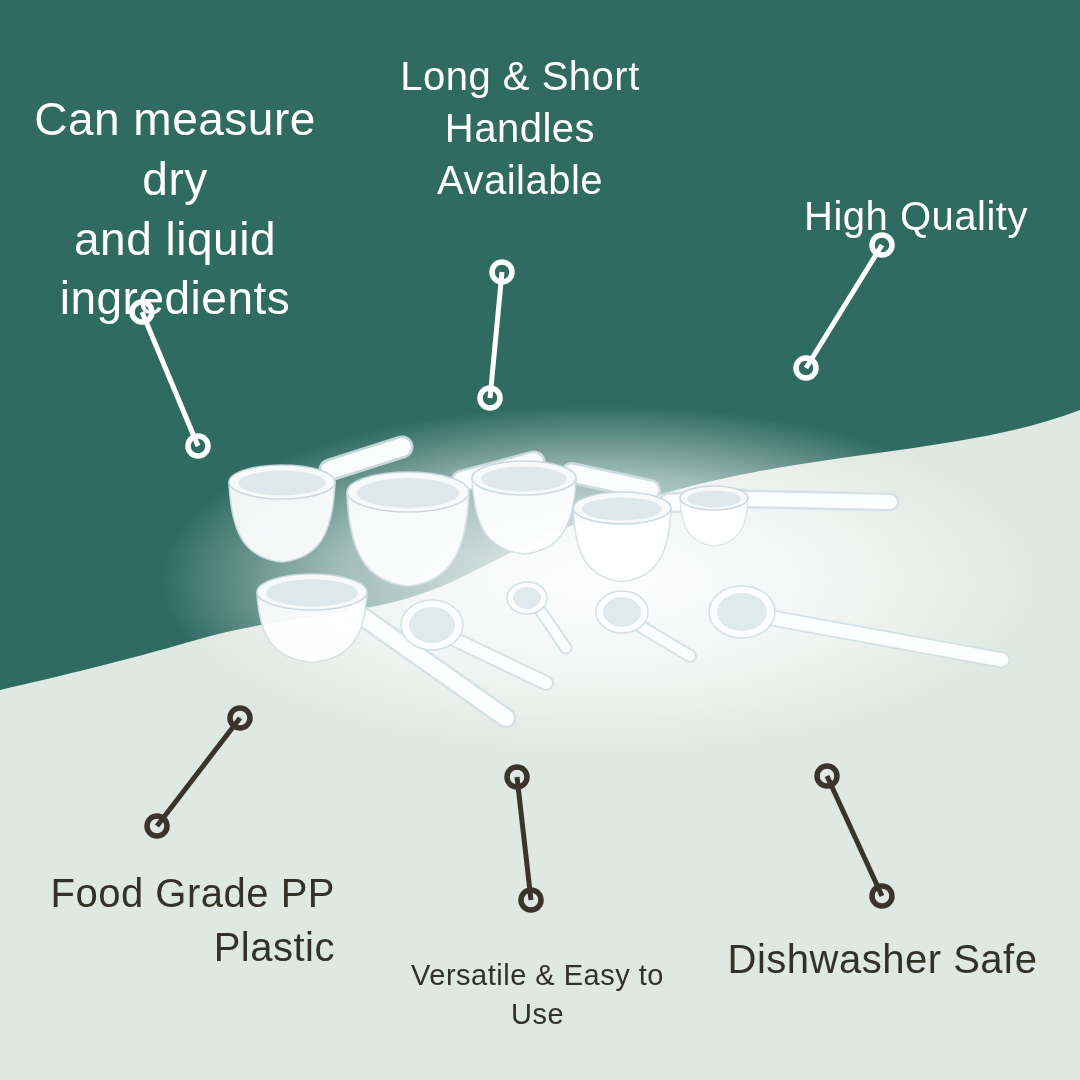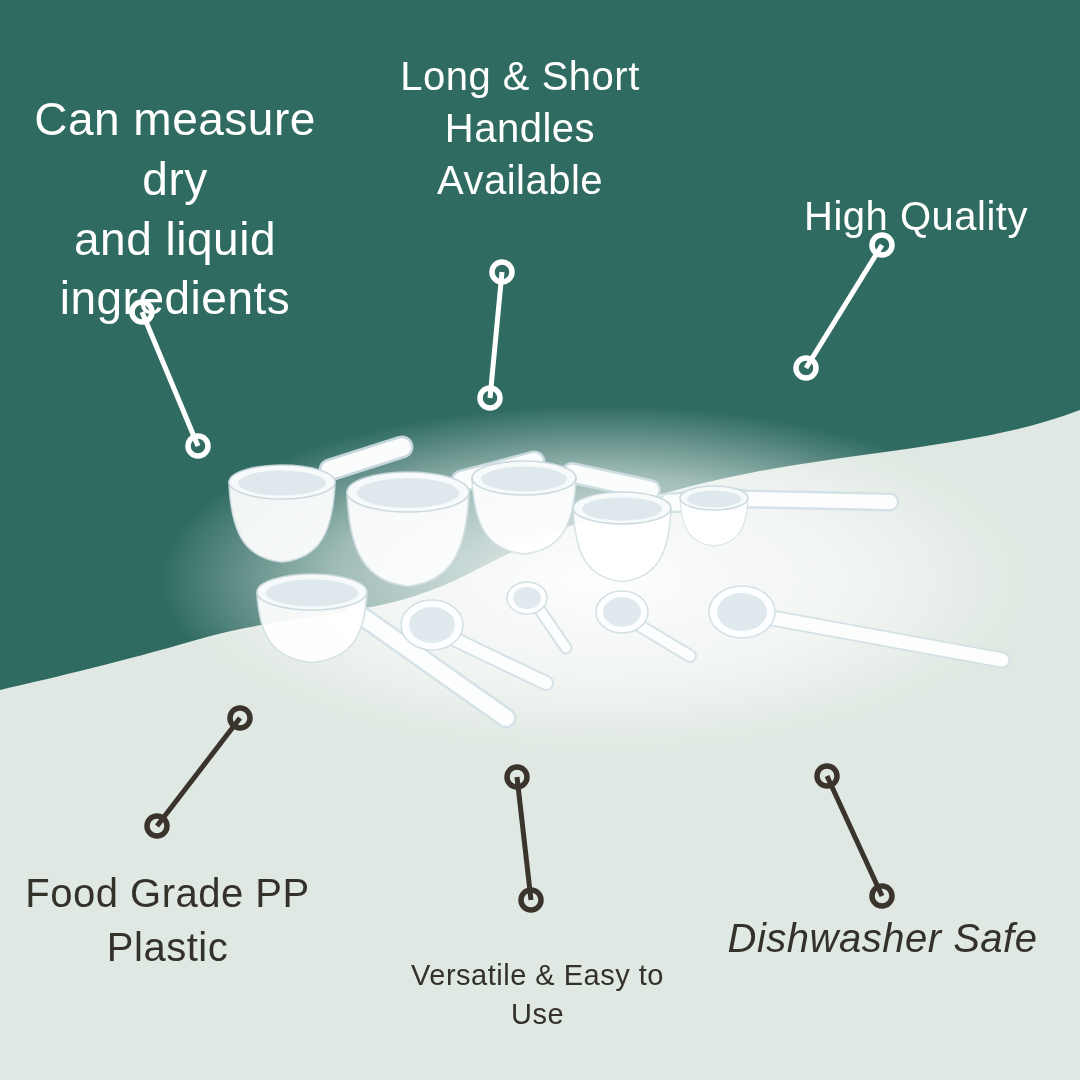--- a/index.html
+++ b/index.html
@@ -11,23 +11,23 @@
   .bg-layer{position:absolute;inset:0;pointer-events:none;}
   .callout{
     position:absolute;text-align:center;white-space:pre-line;
     letter-spacing:.5px;font-weight:400;
   }
   .on-dark{color:#FFFFFF;}
   .on-light{color:#34302A;}
   #c-measure{left:10px;top:90px;width:330px;font-size:46px;line-height:1.3;}
   #c-handles{left:355px;top:50px;width:330px;font-size:40px;line-height:1.3;}
   #c-quality{left:760px;top:146px;width:312px;font-size:40px;line-height:1.3;margin-top:44px;}
-  #c-food{left:0px;top:866px;width:335px;font-size:40px;line-height:1.35;}
+  #c-food{left:0px;top:866px;width:335px;font-size:40px;line-height:1.35;text-align:right;}
   #c-versatile{left:330px;top:956px;width:415px;font-size:29px;line-height:1.35;}
-  #c-dish{left:700px;top:912px;width:365px;font-size:40px;line-height:1.3;font-style:italic;}
+  #c-dish{left:700px;top:933px;width:365px;font-size:40px;line-height:1.3;}
 
   svg{display:block;}
   .cupbody{fill:rgba(255,255,255,0.93);stroke:rgba(208,222,226,0.85);stroke-width:1.6;}
   .rim{fill:#F7FAFB;stroke:rgba(200,214,219,0.9);stroke-width:1.6;}
   .inner{fill:rgba(219,231,235,0.9);}
   .bowl{fill:rgba(253,254,255,0.95);stroke:rgba(205,219,224,0.85);stroke-width:1.5;}
   .bowl-in{fill:rgba(222,233,237,0.95);}
   .handle-under{stroke:rgba(210,224,229,0.9);stroke-linecap:round;fill:none;}
   .handle{stroke:rgba(255,255,255,0.92);stroke-linecap:round;fill:none;}
   .conn-line-light{stroke:#FFFFFF;stroke-width:5;}

